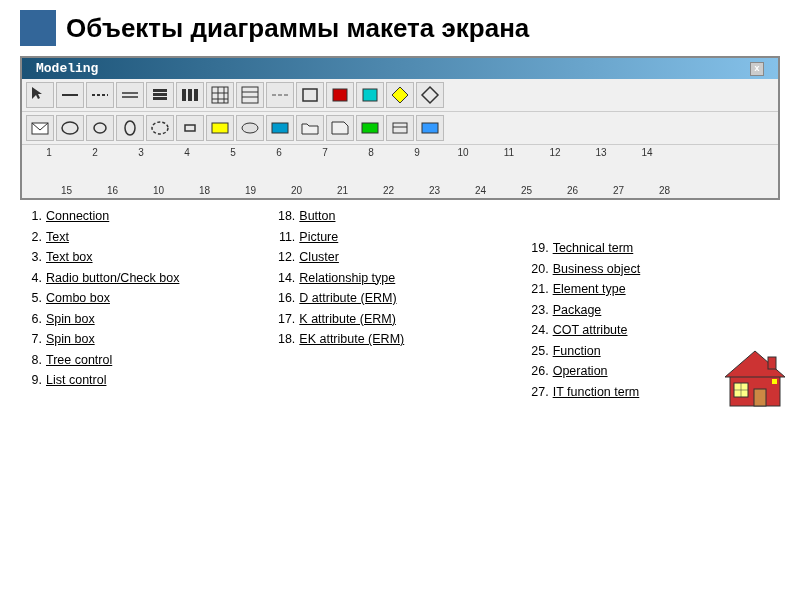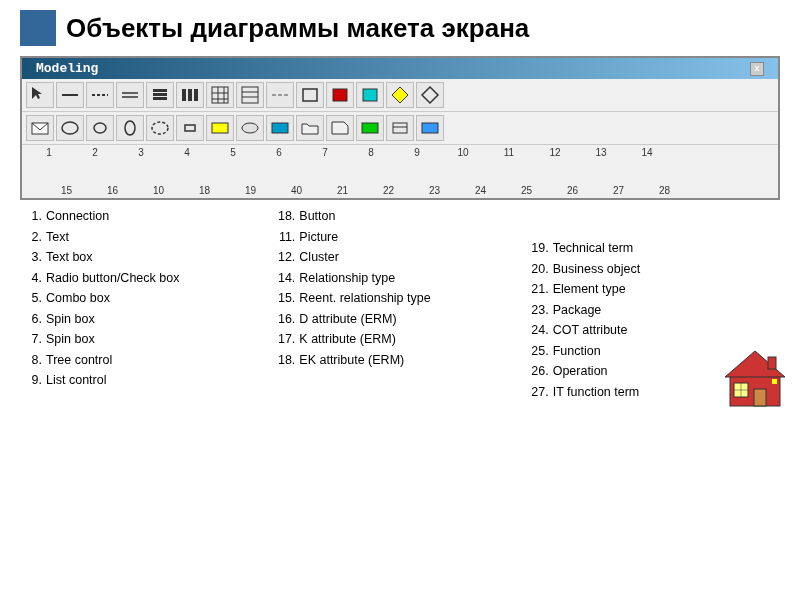--- a/index.html
+++ b/index.html
@@ -108,20 +108,21 @@
       margin-bottom: 3px;
       line-height: 1.4;
     }
     .col ol li .num {
       font-weight: normal;
       min-width: 22px;
       text-align: right;
     }
     .col ol li .label {
       font-weight: normal;
+      text-decoration: underline;
     }
   </style>
 </head>
 <body>
 
 <div class="page-title">
   <div class="title-icon"></div>
   <span>Объекты диаграммы макета экрана</span>
 </div>
 
@@ -333,21 +334,21 @@
     <span>12</span>
     <span>13</span>
     <span>14</span>
   </div>
   <div class="number-row number-row2">
     <span>15</span>
     <span>16</span>
     <span>10</span>
     <span>18</span>
     <span>19</span>
-    <span>40</span>
+    <span>20</span>
     <span>21</span>
     <span>22</span>
     <span>23</span>
     <span>24</span>
     <span>25</span>
     <span>26</span>
     <span>27</span>
     <span>28</span>
   </div>
 </div>
@@ -407,24 +408,20 @@
         </li>
       <li>
           <span class="num">12.</span>
           <span class="label">Cluster</span>
         </li>
       <li>
           <span class="num">14.</span>
           <span class="label">Relationship type</span>
         </li>
       <li>
-          <span class="num">15.</span>
-          <span class="label">Reent. relationship type</span>
-        </li>
-      <li>
           <span class="num">16.</span>
           <span class="label">D attribute (ERM)</span>
         </li>
       <li>
           <span class="num">17.</span>
           <span class="label">K attribute (ERM)</span>
         </li>
       <li>
           <span class="num">18.</span>
           <span class="label">EK attribute (ERM)</span>

